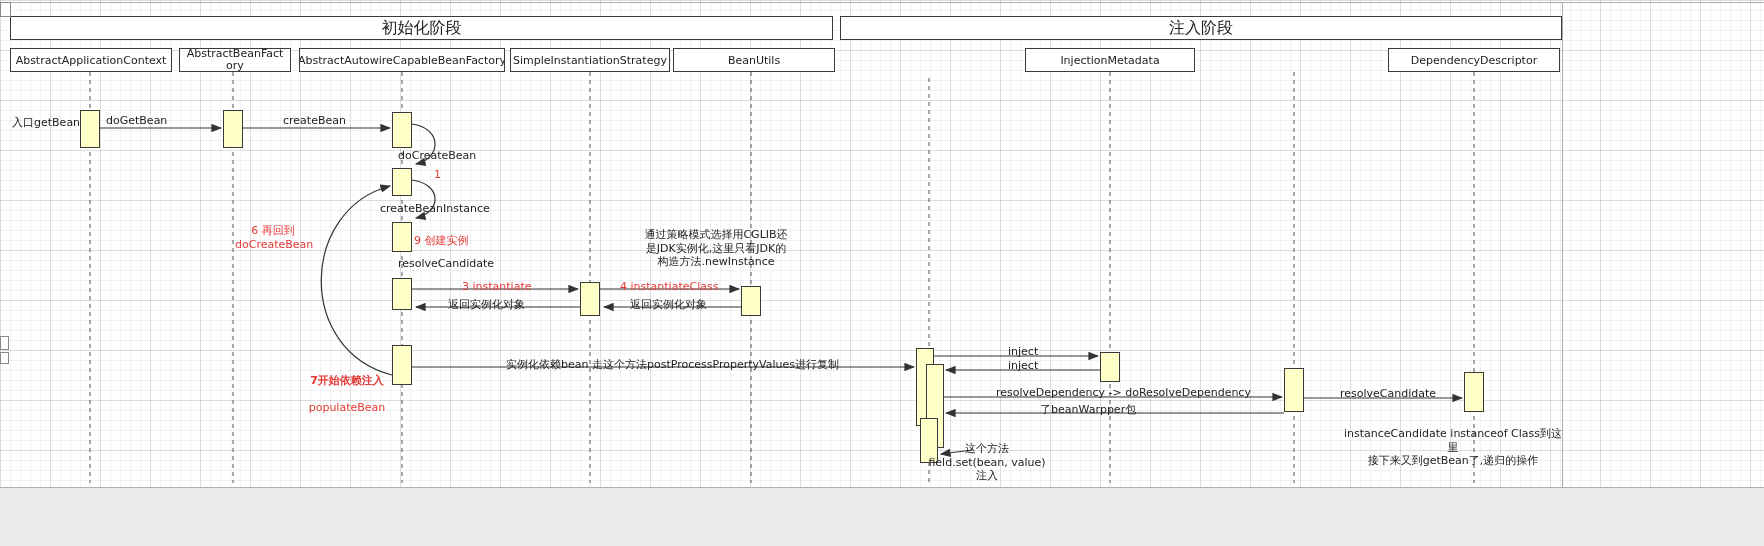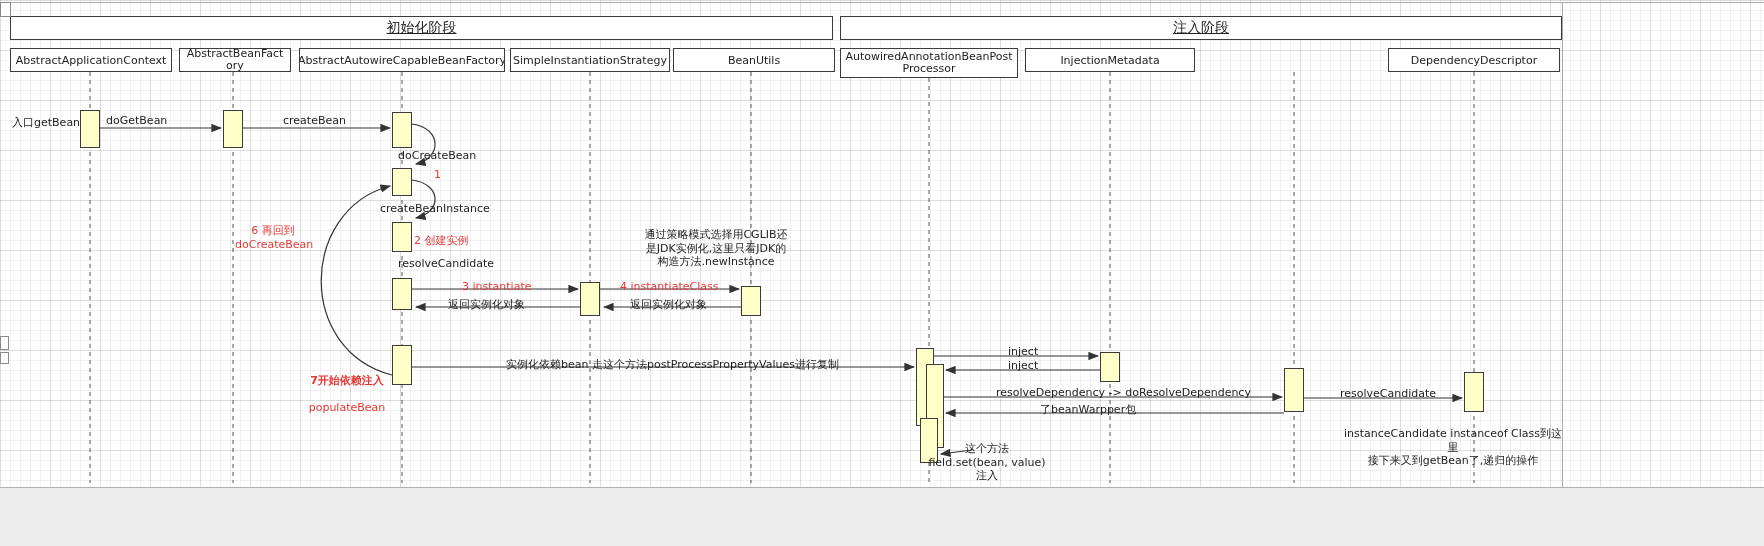--- a/index.html
+++ b/index.html
@@ -16,21 +16,21 @@
       linear-gradient(to bottom, rgba(0,0,0,0.05) 1px, transparent 1px);
     background-size: 50px 50px, 50px 50px, 10px 10px, 10px 10px;
   }
   .bottom-strip { position:absolute; left:0; top:487px; width:1764px; height:59px; background:#ebebeb; border-top:1px solid #b0b0b0; }
   svg.overlay { position:absolute; left:0; top:0; width:1764px; height:546px; pointer-events:none; }
   .life { stroke:#555; stroke-width:1; stroke-dasharray:4 4; }
   .msg  { stroke:#333; stroke-width:1.2; fill:none; }
   .frame { stroke:#aaaaaa; stroke-width:1; }
   .box { position:absolute; background:#ffffff; border:1px solid #3b3b3b; display:flex; align-items:center; justify-content:center; text-align:center; font-size:11px; color:#222; overflow:hidden; }
   .box.wrap { word-break:break-all; line-height:12px; padding:0 4px; }
-  .phase { font-size:14px;text-decoration:underline; }
+  .phase { font-size:16px; }
   .activation { position:absolute; background:#ffffc8; border:1px solid #3b3b3b; }
   .lbl { position:absolute; font-size:11px; color:#222; white-space:nowrap; }
   .note { position:absolute; font-size:11px; line-height:13.5px; text-align:center; white-space:pre-line; color:#222; }
   .red { color:#e53935; }
   .b { font-weight:bold; }
   .artifact { position:absolute; background:#ffffff; border:1px solid #8a8a8a; }
 </style>
 </head>
 <body>
 
@@ -76,21 +76,20 @@
   </svg>
 
   <div class="box phase" style="left:10px;top:16px;width:823px;height:24px;">初始化阶段</div>
   <div class="box phase" style="left:840px;top:16px;width:722px;height:24px;">注入阶段</div>
 
   <div class="box" style="left:10px;top:48px;width:162px;height:24px;">AbstractApplicationContext</div>
   <div class="box wrap" style="left:179px;top:48px;width:112px;height:24px;">AbstractBeanFactory</div>
   <div class="box" style="left:299px;top:48px;width:206px;height:24px;">AbstractAutowireCapableBeanFactory</div>
   <div class="box" style="left:510px;top:48px;width:160px;height:24px;">SimpleInstantiationStrategy</div>
   <div class="box" style="left:673px;top:48px;width:162px;height:24px;">BeanUtils</div>
-  <div class="box wrap" style="left:840px;top:48px;width:178px;height:30px;">AutowiredAnnotationBeanPostProcessor</div>
   <div class="box" style="left:1025px;top:48px;width:170px;height:24px;">InjectionMetadata</div>
   <div class="box" style="left:1388px;top:48px;width:172px;height:24px;">DependencyDescriptor</div>
 
   <div class="activation" style="left:80px;top:110px;width:20px;height:38px;"></div>
   <div class="activation" style="left:223px;top:110px;width:20px;height:38px;"></div>
   <div class="activation" style="left:392px;top:112px;width:20px;height:36px;"></div>
   <div class="activation" style="left:392px;top:168px;width:20px;height:28px;"></div>
   <div class="activation" style="left:392px;top:222px;width:20px;height:30px;"></div>
   <div class="activation" style="left:392px;top:278px;width:20px;height:32px;"></div>
   <div class="activation" style="left:392px;top:345px;width:20px;height:40px;"></div>
@@ -102,21 +101,21 @@
   <div class="activation" style="left:1100px;top:352px;width:20px;height:30px;"></div>
   <div class="activation" style="left:1284px;top:368px;width:20px;height:44px;"></div>
   <div class="activation" style="left:1464px;top:372px;width:20px;height:40px;"></div>
 
   <div class="lbl" style="left:12px;top:115px;">入口getBean</div>
   <div class="lbl" style="left:106px;top:114px;">doGetBean</div>
   <div class="lbl" style="left:283px;top:114px;">createBean</div>
   <div class="lbl" style="left:398px;top:149px;">doCreateBean</div>
   <div class="lbl red" style="left:434px;top:168px;">1</div>
   <div class="lbl" style="left:380px;top:202px;">createBeanInstance</div>
-  <div class="lbl red" style="left:414px;top:233px;">2 创建实例</div>
+  <div class="lbl red" style="left:414px;top:233px;">9 创建实例</div>
   <div class="lbl" style="left:398px;top:257px;">resolveCandidate</div>
   <div class="lbl red" style="left:462px;top:280px;">3 instantiate</div>
   <div class="lbl red" style="left:620px;top:280px;">4 instantiateClass</div>
   <div class="lbl" style="left:630px;top:297px;">返回实例化对象</div>
   <div class="lbl" style="left:448px;top:297px;">返回实例化对象</div>
   <div class="lbl" style="left:506px;top:357px;">实例化依赖bean 走这个方法postProcessPropertyValues进行复制</div>
   <div class="lbl" style="left:1008px;top:345px;">inject</div>
   <div class="lbl" style="left:1008px;top:359px;">inject</div>
   <div class="lbl" style="left:996px;top:386px;">resolveDependency -&gt; doResolveDependency</div>
   <div class="lbl" style="left:1340px;top:387px;">resolveCandidate</div>

